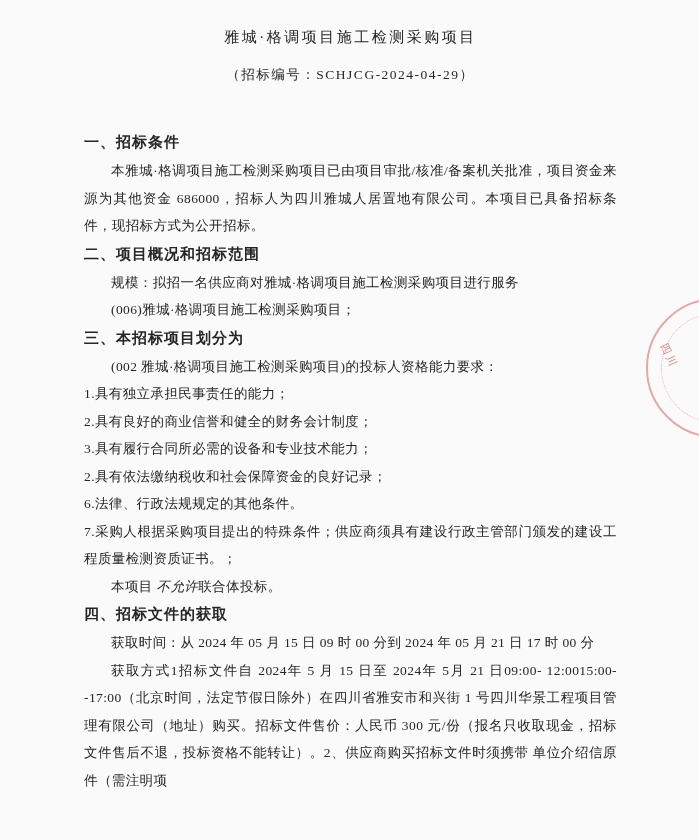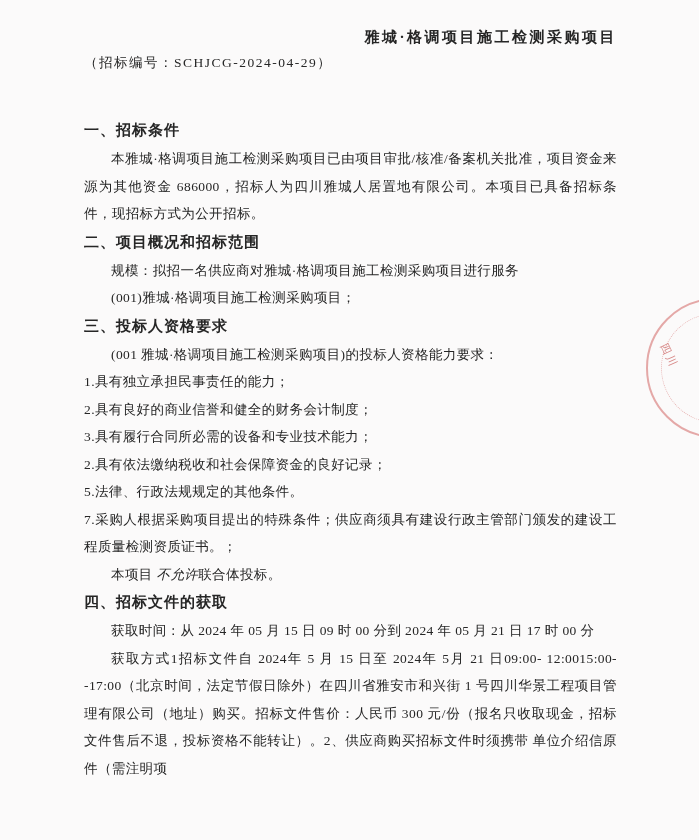--- a/index.html
+++ b/index.html
@@ -13,29 +13,29 @@
     color:#262626;
   }
   .content { position:absolute; left:84px; top:24px; width:533px; }
   .line {
     font-size:13.5px;
     line-height:27.5px;
     letter-spacing:0.4px;
     text-align:justify;
   }
   .title {
-    text-align:right;
-    font-weight:bold;
+    text-align:center;
+    font-weight:normal;
     font-size:15px;
     letter-spacing:2.5px;
     line-height:26px;
-    margin-bottom:0;
+    margin-bottom:12px;
   }
   .subtitle {
-    text-align:left;
+    text-align:center;
     font-size:13.5px;
     letter-spacing:1.5px;
     line-height:26px;
     margin-bottom:40px;
   }
   .heading {
     font-weight:bold;
     font-size:15px;
     letter-spacing:1px;
     line-height:29px;
@@ -84,31 +84,31 @@
     <div class="subtitle">（招标编号：SCHJCG-2024-04-29）</div>
 
 
     <div class="heading">一、招标条件</div>
 
     <div class="line indent2">本雅城·格调项目施工检测采购项目已由项目审批/核准/备案机关批准，项目资金来源为其他资金 686000，招标人为四川雅城人居置地有限公司。本项目已具备招标条件，现招标方式为公开招标。</div>
 
     <div class="heading">二、项目概况和招标范围</div>
 
     <div class="line sub">规模：拟招一名供应商对雅城·格调项目施工检测采购项目进行服务</div>
-    <div class="line sub">(001)雅城·格调项目施工检测采购项目；</div>
+    <div class="line sub">(006)雅城·格调项目施工检测采购项目；</div>
 
-    <div class="heading">三、投标人资格要求</div>
+    <div class="heading">三、本招标项目划分为</div>
 
-    <div class="line sub">(001 雅城·格调项目施工检测采购项目)的投标人资格能力要求：</div>
+    <div class="line sub">(002 雅城·格调项目施工检测采购项目)的投标人资格能力要求：</div>
 
     <div class="line">1.具有独立承担民事责任的能力；</div>
     <div class="line">2.具有良好的商业信誉和健全的财务会计制度；</div>
     <div class="line">3.具有履行合同所必需的设备和专业技术能力；</div>
     <div class="line">2.具有依法缴纳税收和社会保障资金的良好记录；</div>
-    <div class="line">5.法律、行政法规规定的其他条件。</div>
+    <div class="line">6.法律、行政法规规定的其他条件。</div>
     <div class="line">7.采购人根据采购项目提出的特殊条件；供应商须具有建设行政主管部门颁发的建设工程质量检测资质证书。；</div>
 
     <div class="line sub">
       <span>本项目 </span><span class="jv-em">不允许</span><span>联合体投标。</span>
     </div>
 
     <div class="heading">四、招标文件的获取</div>
 
     <div class="line sub">获取时间：从 2024 年 05 月 15 日  09 时 00 分到 2024 年 05 月 21 日  17 时 00 分</div>
 

